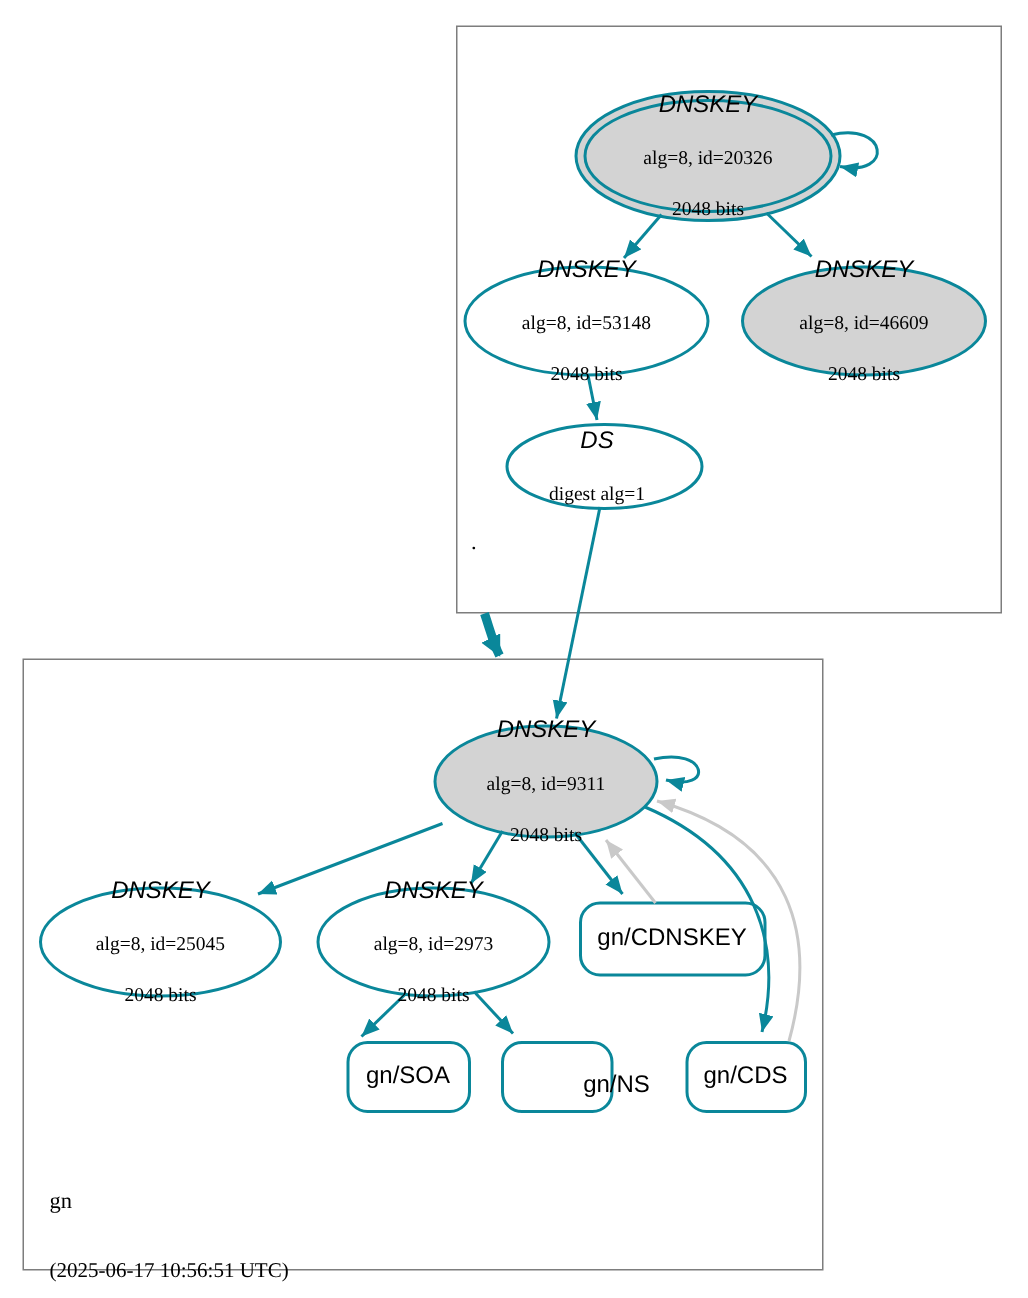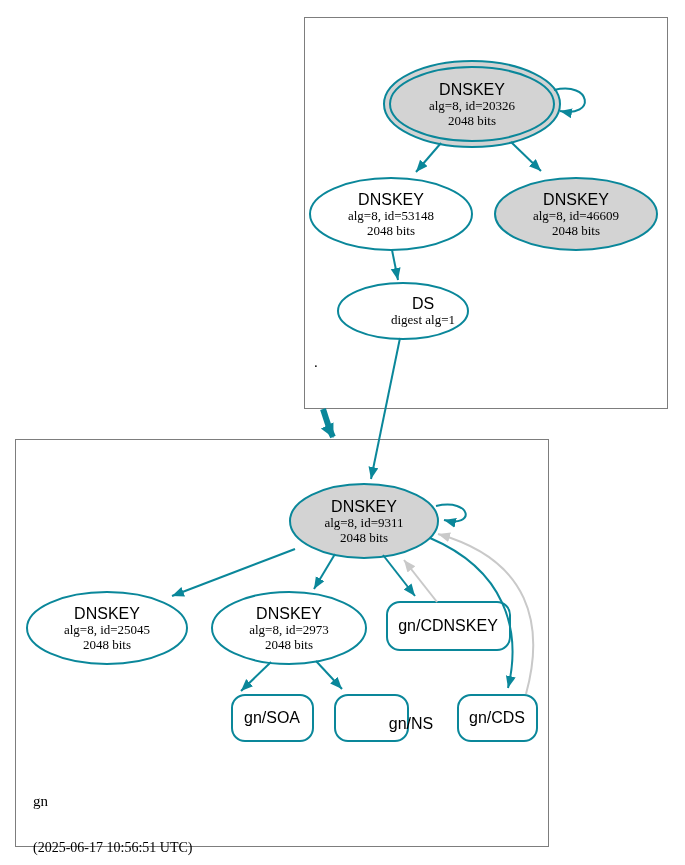--- a/index.html
+++ b/index.html
@@ -1,21 +1,21 @@
 <!DOCTYPE html>
 <html><head>
 <meta charset="utf-8">
 <style>
   html,body{margin:0;padding:0;background:#ffffff;}
   #stage{position:relative;width:685px;height:865px;background:#ffffff;overflow:hidden;
          font-family:"Liberation Sans",sans-serif;}
   #stage svg{position:absolute;left:0;top:0;}
   .nlabel{position:absolute;transform:translate(-50%,-50%);text-align:center;color:#000;white-space:nowrap;pointer-events:none;}
-  .nlabel .t{font-family:"Liberation Sans",sans-serif;font-size:16px;line-height:17px;}
-  .nlabel .d{font-family:"Liberation Serif",serif;font-size:13px;line-height:15px;}
+  .nlabel .t{font-family:"Liberation Sans",sans-serif;font-size:16px;line-height:17px;font-style:italic;}
+  .nlabel .d{font-family:"Liberation Serif",serif;font-size:13px;line-height:15px;margin-top:19px;}
   .rlabel{position:absolute;transform:translate(-50%,-50%);text-align:center;color:#000000;
           font-family:"Liberation Sans",sans-serif;font-size:16px;white-space:nowrap;pointer-events:none;}
   .zlabel{position:absolute;color:#000;font-family:"Liberation Serif",serif;font-size:15px;line-height:17px;white-space:nowrap;}
   .ztime{position:absolute;color:#000;font-family:"Liberation Serif",serif;font-size:14px;line-height:18px;white-space:nowrap;}
 </style>
 </head>
 <body>
 
 <div id="stage">
 
@@ -76,21 +76,21 @@
   <div class="nlabel" style="left:391px;top:214px;">
     <div class="t">DNSKEY</div>
     <div class="d">alg=8, id=53148</div>
     <div class="d">2048 bits</div>
   </div>
   <div class="nlabel" style="left:576px;top:214px;">
     <div class="t">DNSKEY</div>
     <div class="d">alg=8, id=46609</div>
     <div class="d">2048 bits</div>
   </div>
-  <div class="nlabel" style="left:423px;top:311px;">
+  <div class="nlabel" style="left:398px;top:311px;">
     <div class="t">DS</div>
     <div class="d">digest alg=1</div>
   </div>
   <div class="nlabel" style="left:364px;top:521px;">
     <div class="t">DNSKEY</div>
     <div class="d">alg=8, id=9311</div>
     <div class="d">2048 bits</div>
   </div>
   <div class="nlabel" style="left:107px;top:628px;">
     <div class="t">DNSKEY</div>

